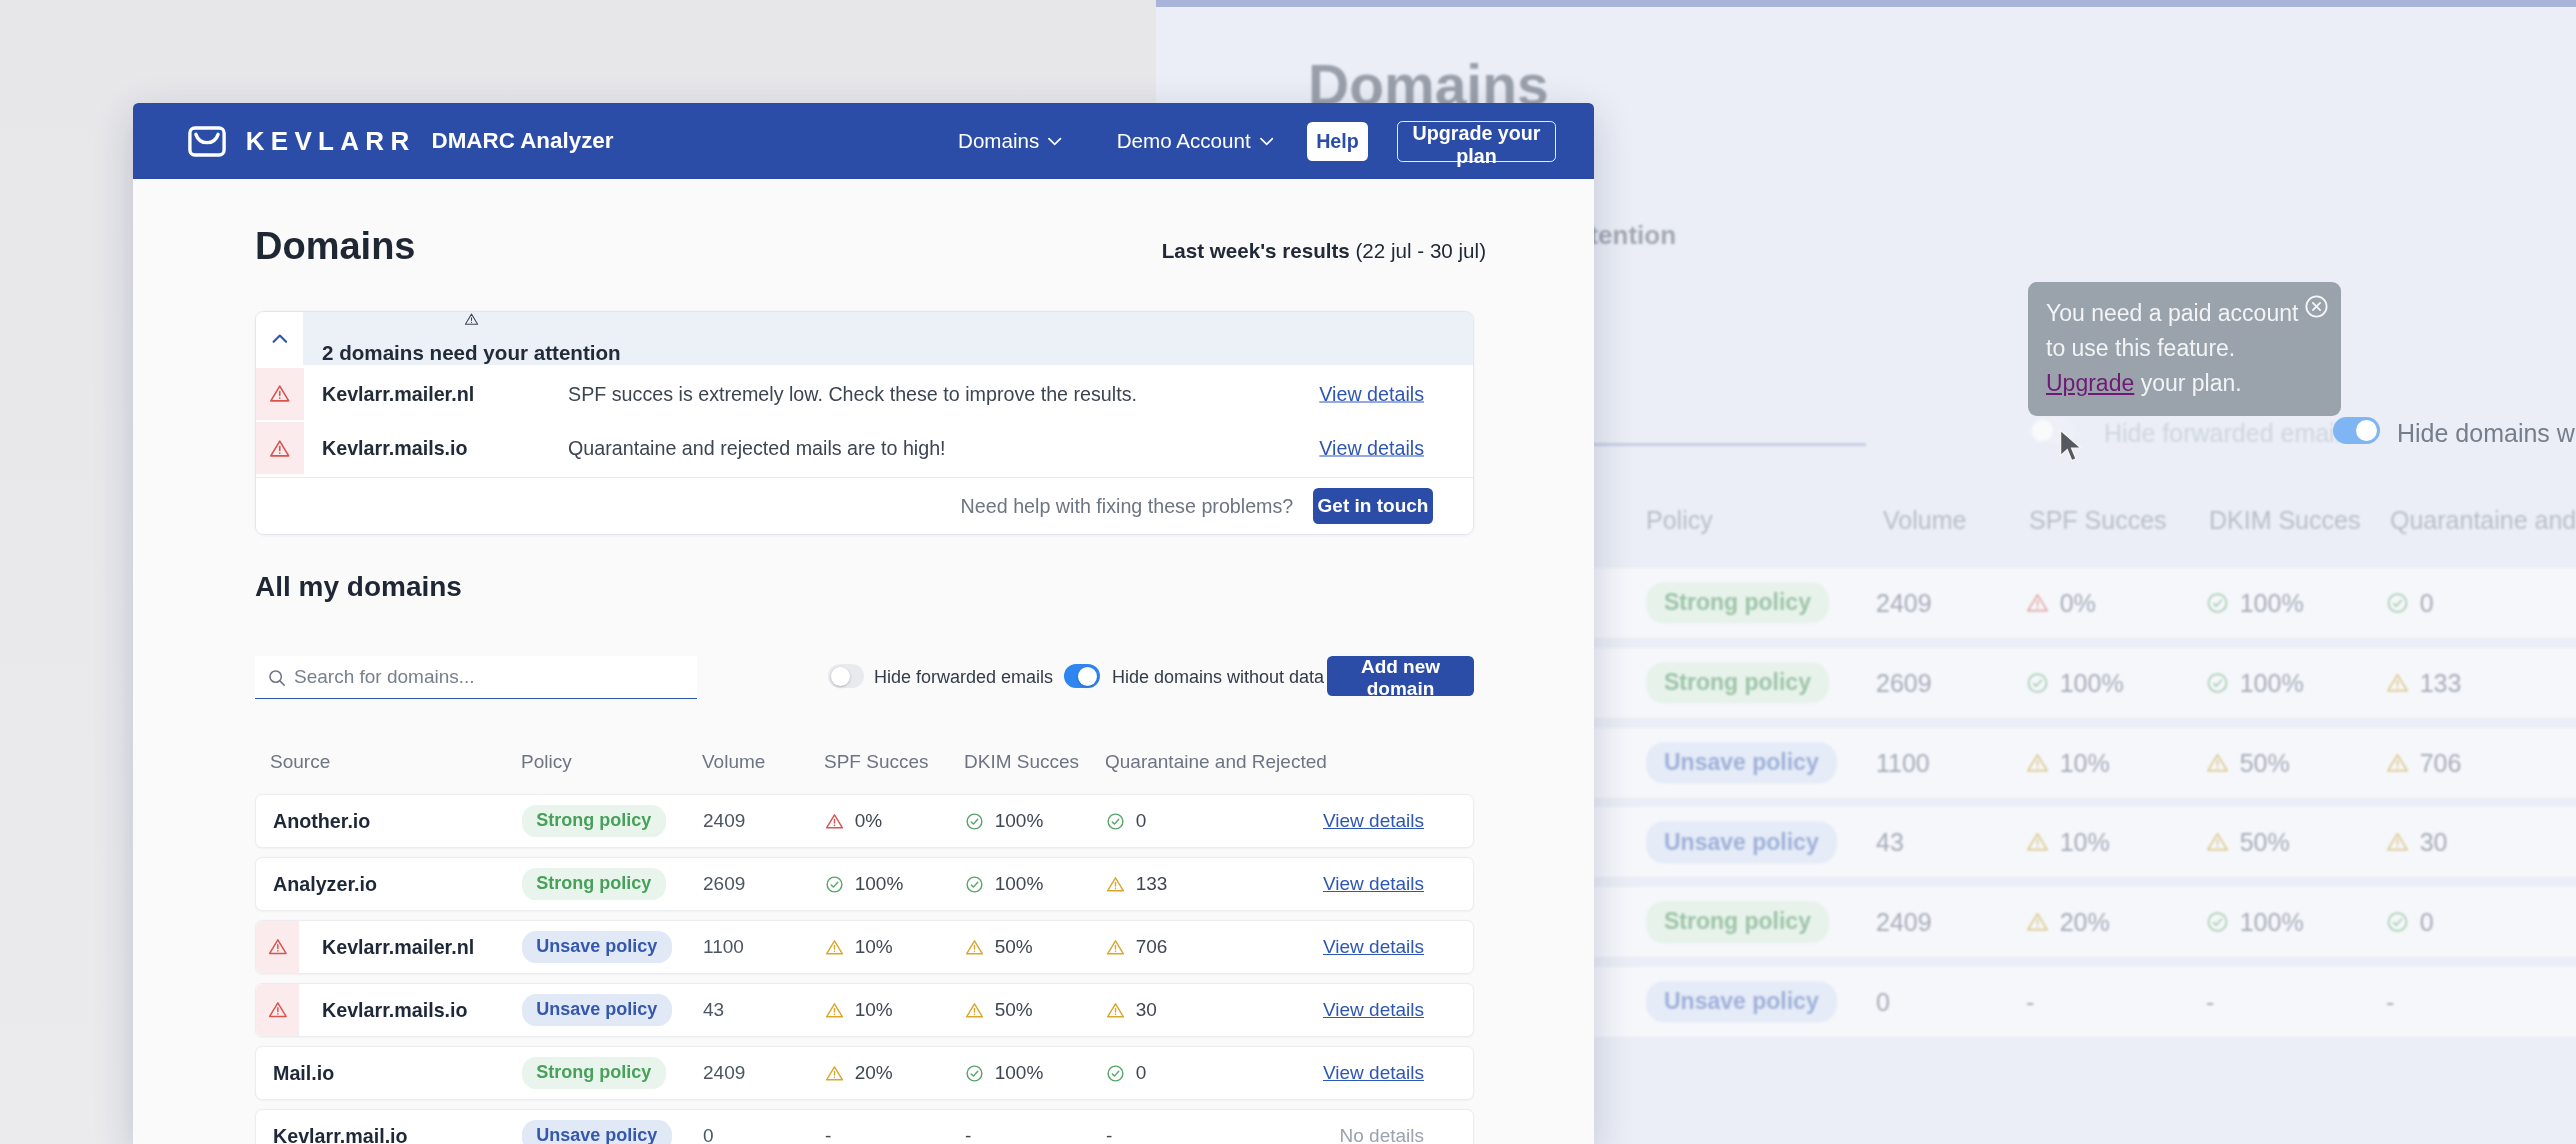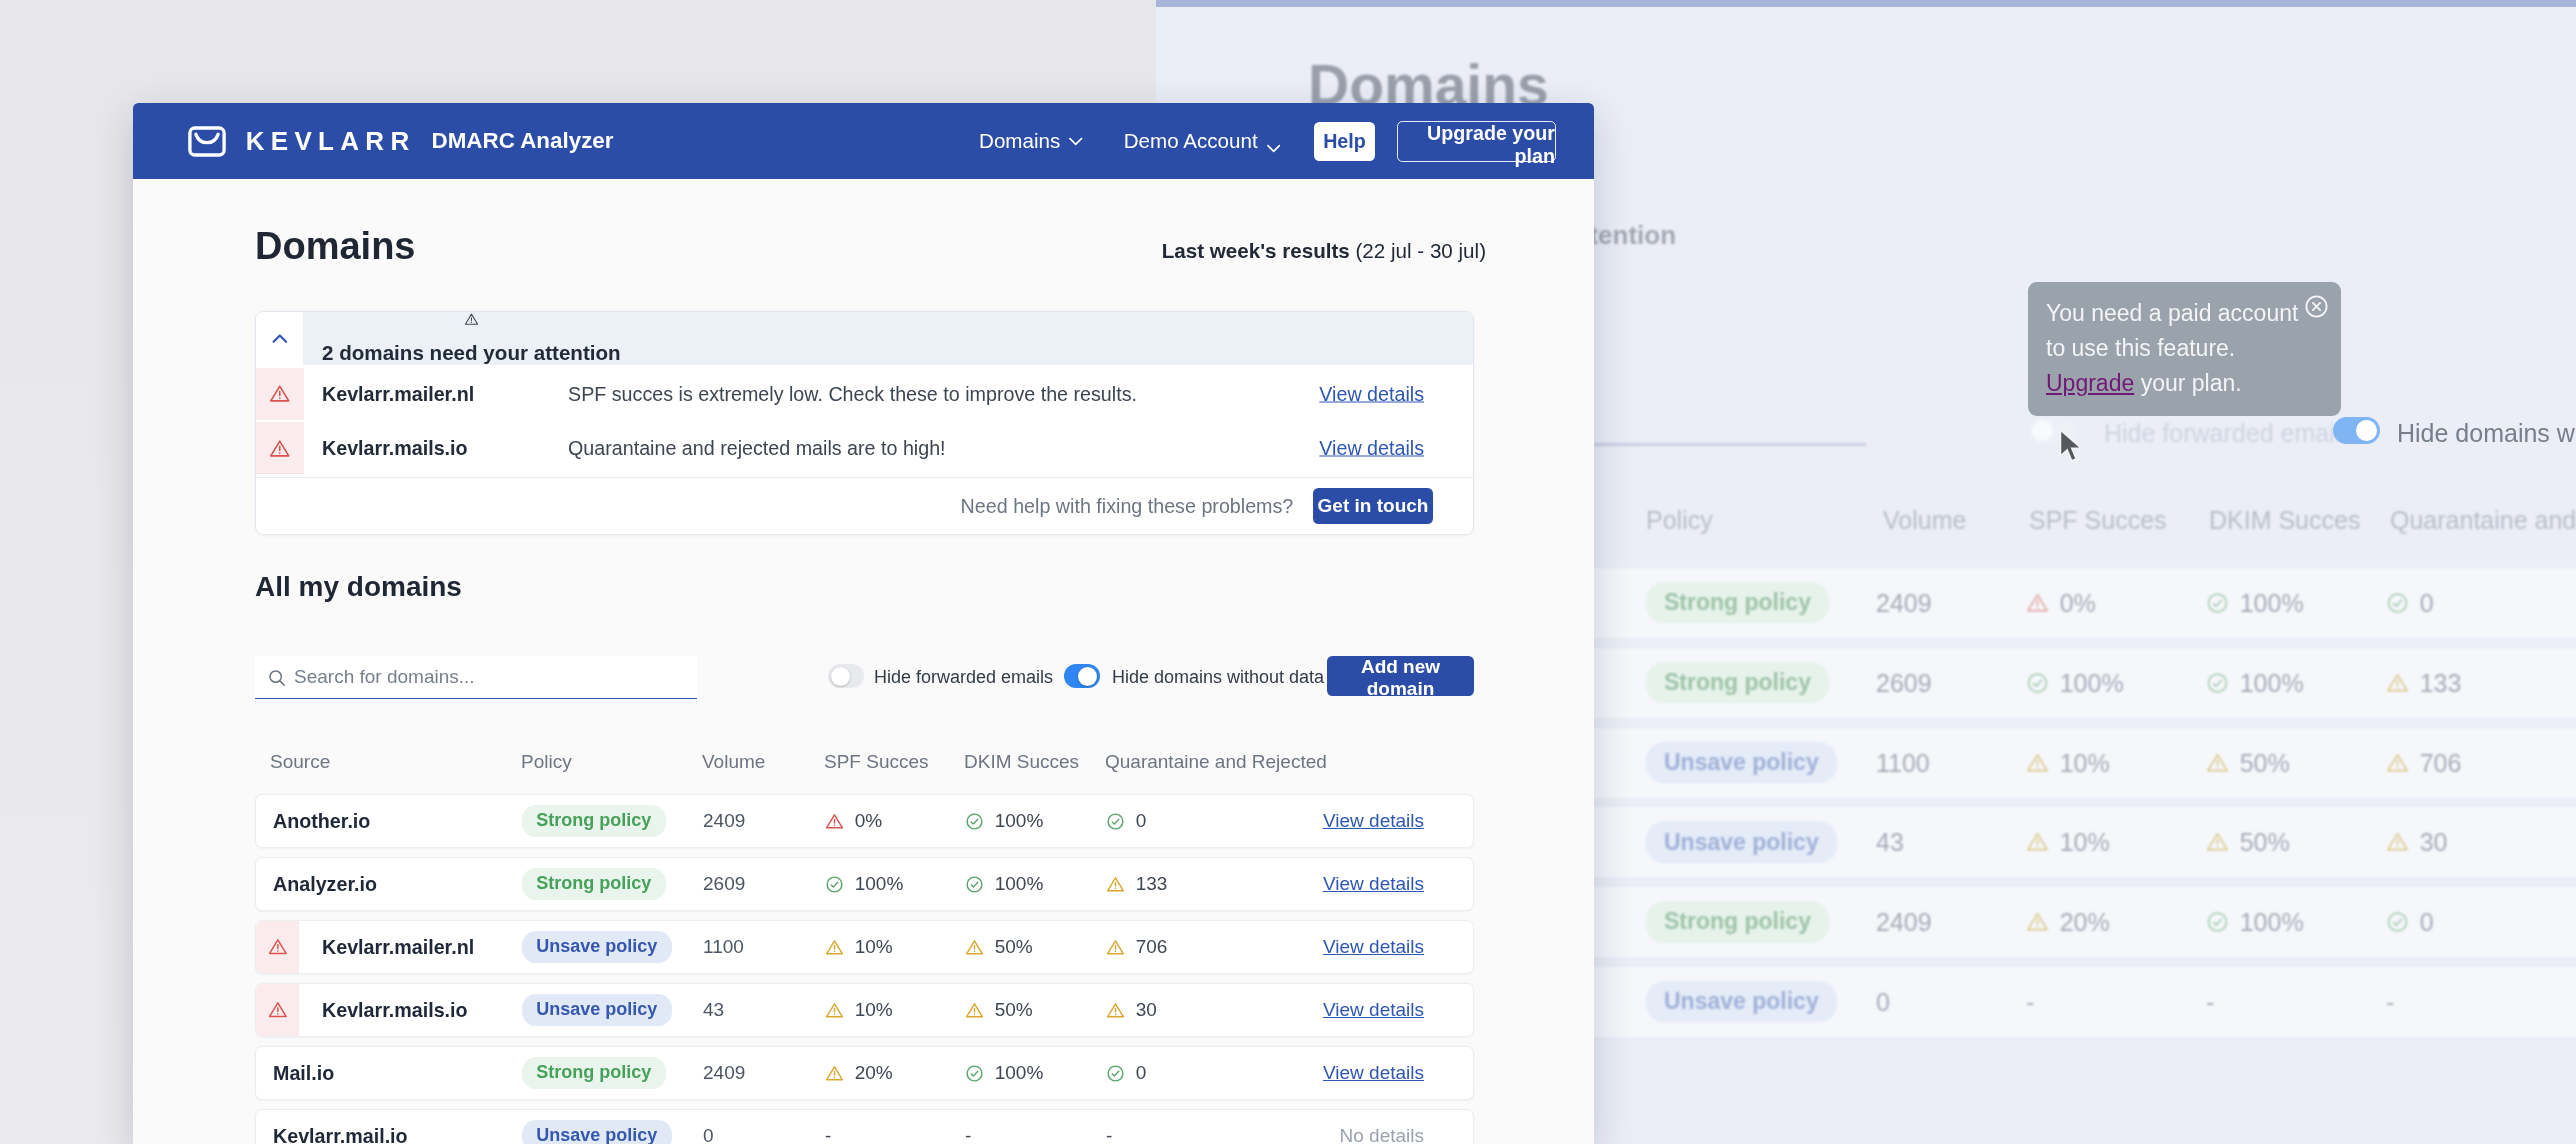--- a/index.html
+++ b/index.html
@@ -44,25 +44,25 @@
   
   .window { position:absolute; left:133px; top:103px; width:1461px; height:1042px; background:#fafafb;
             z-index:10; border-radius:5.4px 5.4px 0 0; box-shadow:0 12.5px 40px rgba(25,35,80,0.20); }
   .navbar { position:absolute; left:0; top:0; width:100%; height:76px; background:#2b4da8; border-radius:5.4px 5.4px 0 0;
             display:flex; align-items:center; }
   .logo-box { margin-left:55px; width:38px; height:31px; flex:none; }
   .brand { margin-left:19.7px; color:#fff; font-size:26px; font-weight:bold; letter-spacing:6.3px; }
   .product { margin-left:16px; color:#fff; font-size:22.4px; font-weight:600; }
   .nav-right { position:absolute; right:38px; top:0; height:76px; display:flex; align-items:center; }
   .nav-item { display:flex; align-items:center; gap:9px; color:#fff; font-size:20.6px; font-weight:500; cursor:pointer; }
-  .nav-item + .nav-item { margin-left:41px;align-items:flex-end; }
+  .nav-item + .nav-item { margin-left:55px; }
   .btn-help { margin-left:34px; width:61px; height:39px; background:#fff; color:#2b4da8; font-size:19.7px; font-weight:bold;
               border:none; border-radius:5.4px; cursor:pointer; font-family:inherit; }
-  .btn-upgrade { margin-left:22px; width:159px; height:41px; background:transparent; color:#fff; font-size:19.7px; font-weight:bold;
-                 border:1.3px solid rgba(255,255,255,0.9); border-radius:5.4px; cursor:pointer; font-family:inherit;text-align:right; }
+  .btn-upgrade { margin-left:29px; width:159px; height:41px; background:transparent; color:#fff; font-size:19.7px; font-weight:bold;
+                 border:1.3px solid rgba(255,255,255,0.9); border-radius:5.4px; cursor:pointer; font-family:inherit; }
 
   .page-title { position:absolute; left:122px; top:122px; font-size:38px; font-weight:bold; color:#1f2734; }
   .results { position:absolute; right:108px; top:136px; font-size:20.6px; color:#222a37; }
   .results b { font-weight:bold; }
 
   .alert-panel { position:absolute; left:122px; top:208px; width:1219px; background:#fff;
                  border:0.9px solid #e3e6ec; border-radius:9px; overflow:hidden; box-shadow:0 0.9px 2.7px rgba(20,30,60,0.05); }
   .ap-header { position:relative; height:53px; background:#ecf1f7; }
   .ap-collapse { position:absolute; left:0; top:0; width:48px; height:100%; background:#fff; border-right:0.9px solid #eef0f4;
                  display:flex; align-items:center; justify-content:center; cursor:pointer; }

